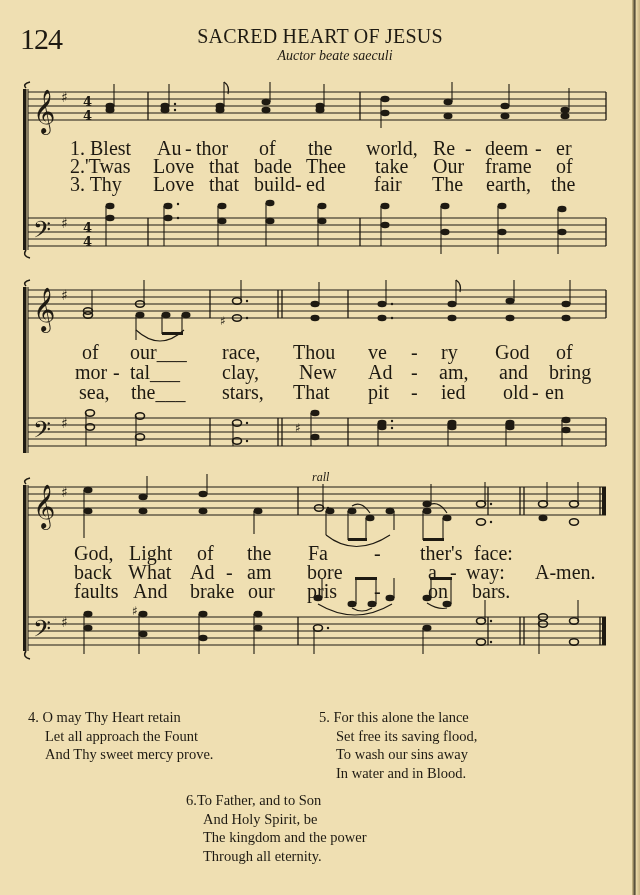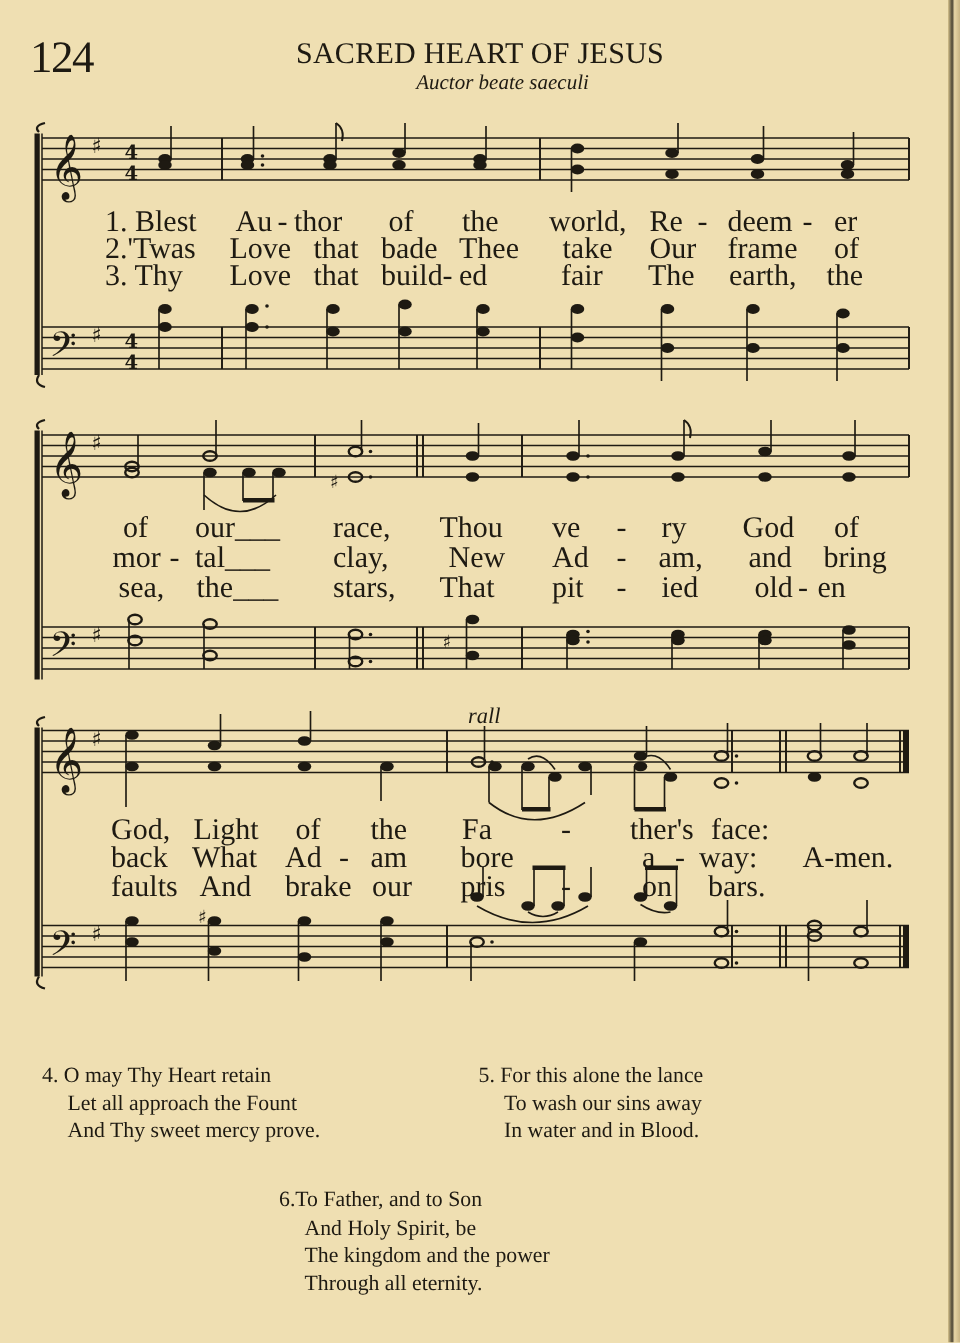--- a/index.html
+++ b/index.html
@@ -27,21 +27,21 @@
     font-size: 14px; font-style: italic; padding-left: 15px;
   }
   .system { position: absolute; left: 0; width: 640px; }
   .staff-svg { position: absolute; left: 0; top: 0; }
   .lyric-line {
     position: absolute; left: 0; width: 640px; height: 18px;
     font-size: 20px;
   }
   .lyric-line span { position: absolute; white-space: pre; }
   .rall {
-    position: absolute; font-style: italic; font-size: 15px;
+    position: absolute; font-style: italic; font-size: 12px;
   }
   .verse {
     position: absolute; font-size: 14.5px; line-height: 18.5px;
   }
   .verse .v-line { display: block; white-space: pre; }
   .verse .v-line.indent { padding-left: 17px; }
 </style>
 </head>
 <body>
 
@@ -536,20 +536,21 @@
 </div>
 
 <div class="verse" style="left:28px;top:708px;">
   <span class="v-line">4. O may Thy Heart retain</span>
   <span class="v-line indent">Let all approach the Fount</span>
   <span class="v-line indent">And Thy sweet mercy prove.</span>
 </div>
 
 <div class="verse" style="left:319px;top:708px;">
   <span class="v-line">5. For this alone the lance</span>
+  <span class="v-line indent">Set free its saving flood,</span>
   <span class="v-line indent">To wash our sins away</span>
   <span class="v-line indent">In water and in Blood.</span>
 </div>
 
 <div class="verse" style="left:186px;top:791px;">
   <span class="v-line">6.To Father, and to Son</span>
   <span class="v-line indent">And Holy Spirit, be</span>
   <span class="v-line indent">The kingdom and the power</span>
   <span class="v-line indent">Through all eternity.</span>
 </div>

